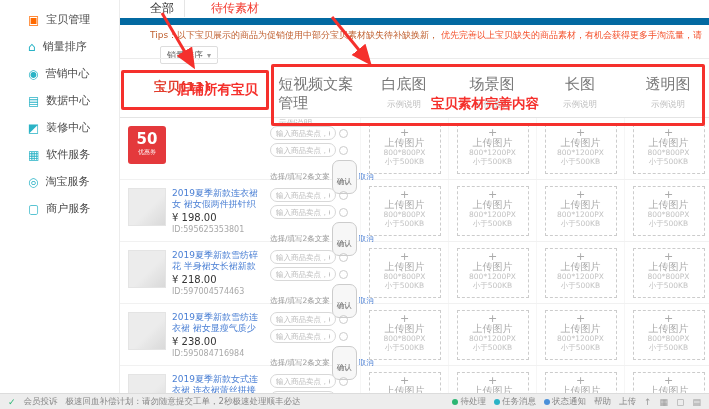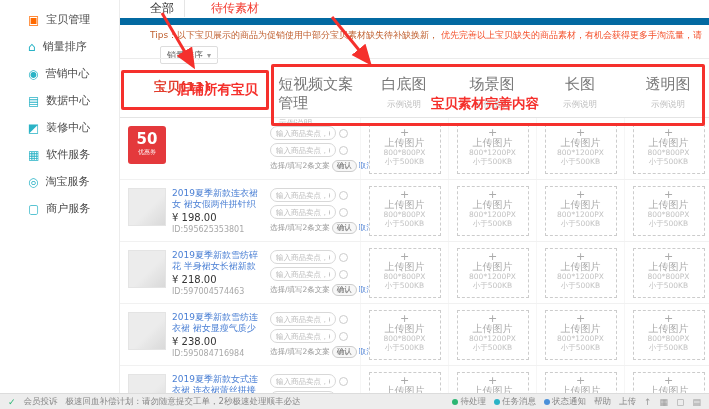--- a/index.html
+++ b/index.html
@@ -46,21 +46,21 @@
   .ptitle { font-size:9px; line-height:11px; color:#4a7fd4; max-height:22px; overflow:hidden; cursor:pointer; }
   .pprice { font-size:10px; color:#333; margin-top:2px; }
   .pid { font-size:8px; color:#a8a8a8; margin-top:2px; white-space:nowrap; }
   .td-copy { width:92px; padding:8px 1px 0 2px; }
   .input-row { display:flex; align-items:center; margin-bottom:3px; }
   .copy-input { width:66px; height:14px; border:1px solid #d8d8d8; border-radius:8px; font-size:7.5px; padding:0 5px; color:#666; outline:none; font-family:inherit; }
   .copy-input::placeholder { color:#bbb; }
   .radio { display:inline-block; width:9px; height:9px; border:1px solid #ccc; border-radius:50%; margin-left:3px; flex:none; }
   .copy-actions { display:flex; align-items:center; gap:2px; margin-top:1px; white-space:nowrap; }
   .copy-hint { font-size:7.5px; color:#999; }
-  .btn-confirm { font-size:7.5px; color:#666; background:#f7f7f7; border:1px solid #ccc; border-radius:7px; height:12px; line-height:10px; padding:0 4px; cursor:pointer; font-family:inherit; }
+  .btn-confirm { font-size:7.5px; color:#666; background:#f7f7f7; border:1px solid #ccc; border-radius:7px; height:12px; line-height:10px; padding:16px 4px; cursor:pointer; font-family:inherit; }
   .btn-cancel { font-size:7.5px; color:#4a7fd4; cursor:pointer; }
   .td-upload { width:88px; display:flex; justify-content:center; padding-top:6px; border-left:1px solid #f6f6f6; }
   .upload-box { width:72px; height:50px; border:1px dashed #ccc; background:#fff; text-align:center; padding-top:2px; cursor:pointer; }
   .plus { font-size:11px; color:#aaa; line-height:11px; }
   .up-text { font-size:10px; color:#aaa; line-height:10px; }
   .up-size { font-size:7.5px; color:#c2c2c2; line-height:9px; }
 
   
   .statusbar { position:absolute; left:0; bottom:0; width:709px; height:16px; background:#ededed; border-top:1px solid #dcdcdc; display:flex; align-items:center; justify-content:space-between; padding:0 8px; font-size:8.5px; color:#888; }
   .sb-left, .sb-right { display:flex; align-items:center; gap:8px; white-space:nowrap; }

